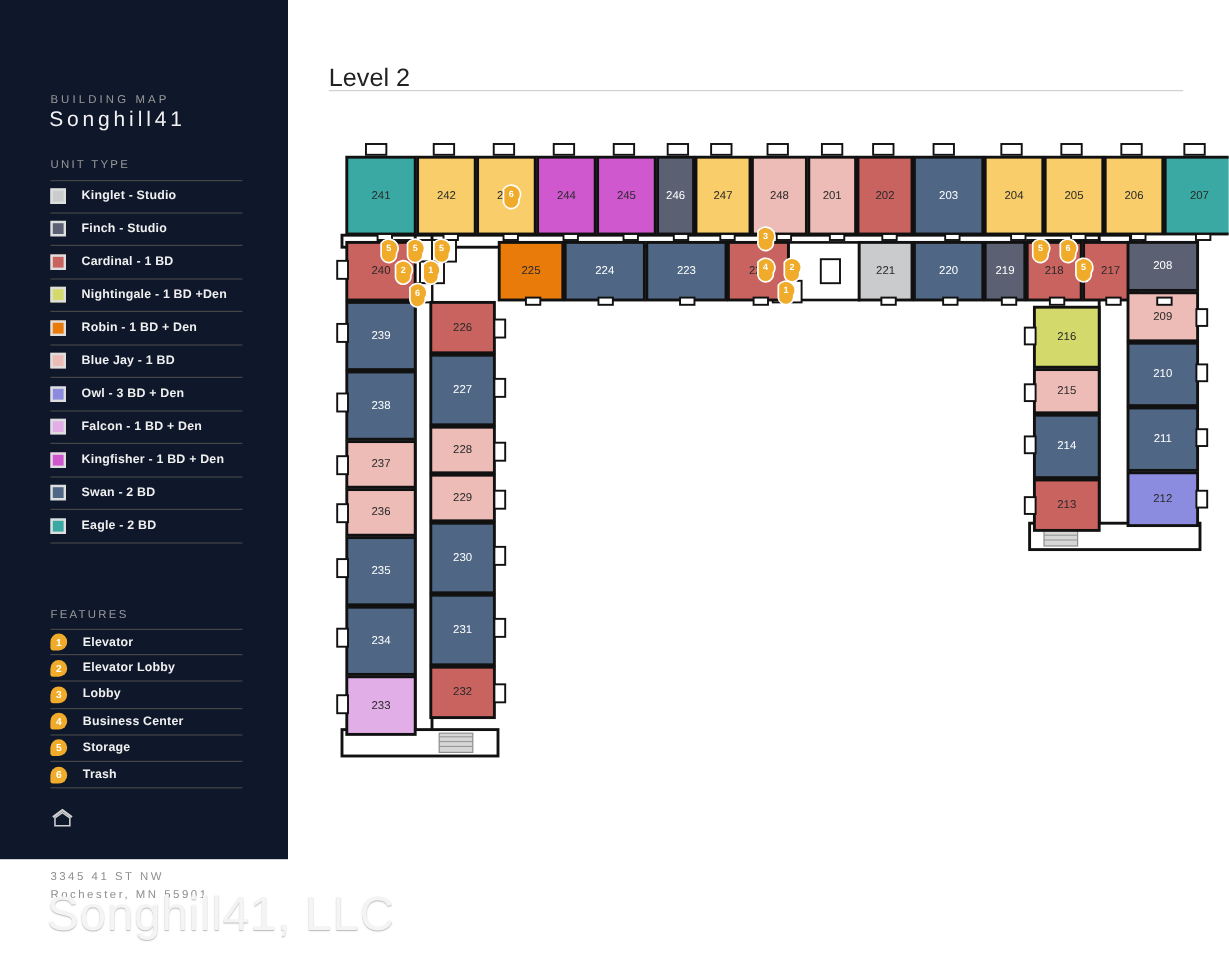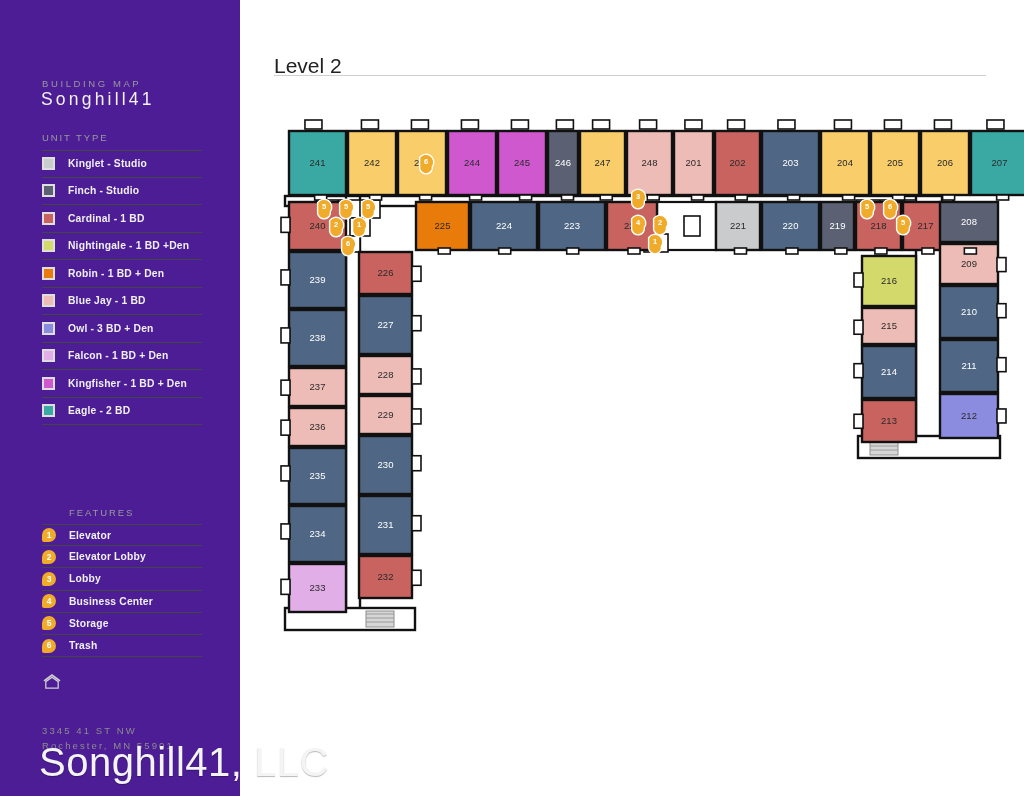--- a/index.html
+++ b/index.html
@@ -8,40 +8,40 @@
     width: 1024px; height: 796px;
     background: #ffffff;
     font-family: "Liberation Sans", sans-serif;
     overflow: hidden;
   }
   #page { position: relative; width: 1024px; height: 796px; background: #fff; }
 
   
   #sidebar {
     position: absolute; left: 0; top: 0;
-    width: 240px; height: 796px;
-    background: #4c1d95;
+    width: 240px; height: 716px;
+    background: #0f172a;
     color: #e8e8e8;
   }
   .brand-kicker {
     position: absolute; left: 42px; top: 78px;
     font-size: 9.5px; letter-spacing: 2.6px; color: #9a9a9a;
     font-weight: 400;
   }
   .brand-name {
     position: absolute; left: 41px; top: 89px;
     font-size: 17.5px; letter-spacing: 3.2px; color: #f2f2f2;
     font-weight: 400;
   }
   .sec-title {
     position: absolute; left: 42px;
     font-size: 9.5px; letter-spacing: 1.9px; color: #9b9b9b;
   }
   #unit-type-title { top: 132px; }
-  #features-title { top: 507px; margin-left: 27px; }
+  #features-title { top: 507px; }
 
   .legend-list { position: absolute; left: 42px; width: 160px; }
   #unit-legend { top: 150px; }
   #feature-legend { top: 524px; }
 
   .legend-row {
     position: relative;
     height: 27.5px;
     display: flex; align-items: center;
     border-bottom: 1px solid #454545;
@@ -156,20 +156,24 @@
           <span class="swatch" style="background: rgb(139, 140, 224);"></span>
           <span class="legend-label">Owl - 3 BD + Den</span>
         </div>
         <div class="legend-row">
           <span class="swatch" style="background: rgb(226, 174, 232);"></span>
           <span class="legend-label">Falcon - 1 BD + Den</span>
         </div>
         <div class="legend-row">
           <span class="swatch" style="background: rgb(207, 88, 207);"></span>
           <span class="legend-label">Kingfisher - 1 BD + Den</span>
+        </div>
+        <div class="legend-row">
+          <span class="swatch" style="background: rgb(79, 103, 132);"></span>
+          <span class="legend-label">Swan - 2 BD</span>
         </div>
         <div class="legend-row">
           <span class="swatch" style="background: rgb(58, 169, 164);"></span>
           <span class="legend-label">Eagle - 2 BD</span>
         </div>
       </div>
 
     <div class="sec-title" id="features-title">FEATURES</div>
     <div class="legend-list" id="feature-legend">
         <div class="legend-row feat-row">

